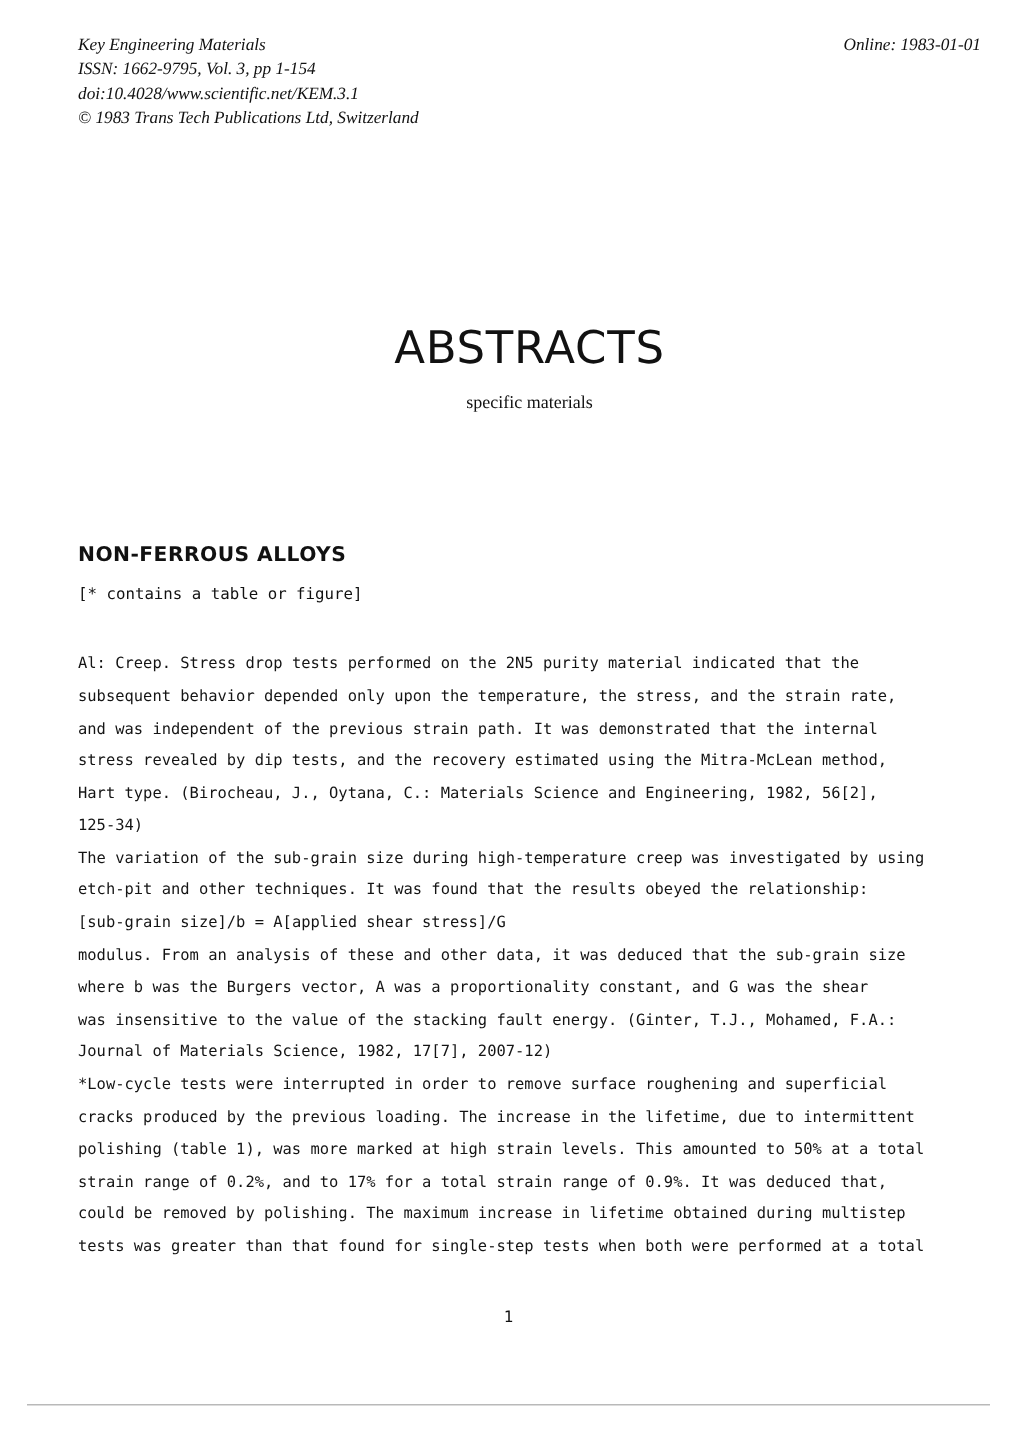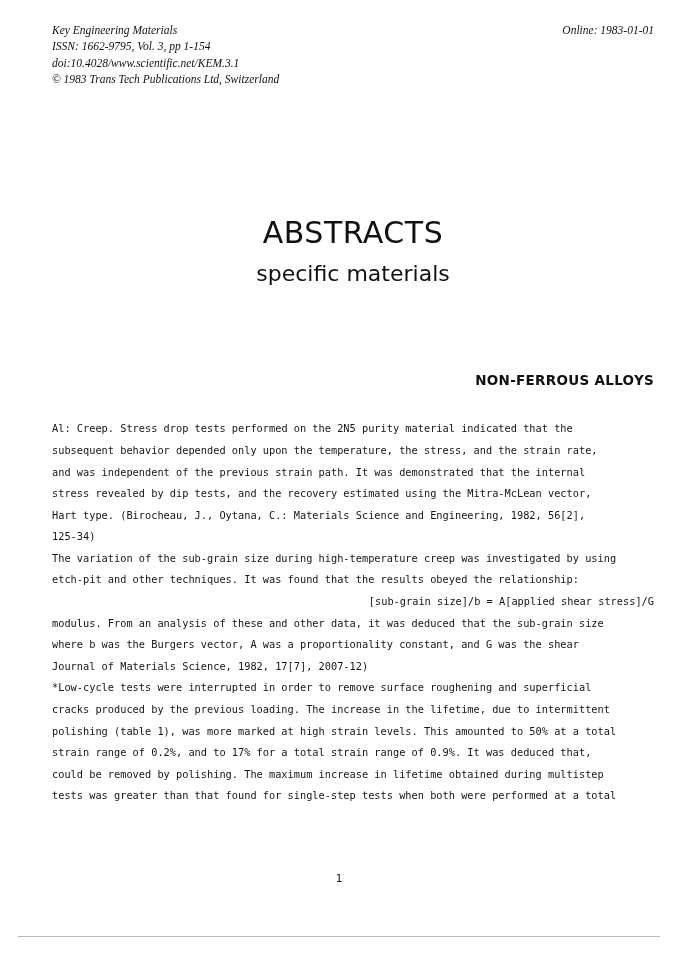--- a/index.html
+++ b/index.html
@@ -45,27 +45,28 @@
     text-align: center;
     margin-top: 128px;
     font-family: "DejaVu Sans", sans-serif;
   }
   .title-main {
     font-size: 30px;
     letter-spacing: 0.5px;
     font-weight: 400;
   }
   .title-sub {
-    font-size: 22px;
+    font-size: 12px;
     margin-top: 11px;
     font-weight: 400;
+    font-family: Liberation Serif, serif;
   }
 
   .section-block {
-    text-align: right;
+    text-align: left;
     margin-top: 86px;
     font-family: "DejaVu Sans", sans-serif;
   }
   .section-title {
     font-size: 13.5px;
     font-weight: 600;
     letter-spacing: 0.3px;
   }
   .section-note {
     font-family: "DejaVu Sans Mono", monospace;
@@ -93,21 +94,21 @@
     white-space: nowrap;
   }
   .line.justify {
     display: flex;
     justify-content: space-between;
   }
   .line.justify > span {
     white-space: pre;
   }
   .centered-eq {
-    text-align: right;
+    text-align: left;
     display: block;
   }
   .u {
   }
 
   
   .page-number {
     position: absolute;
     left: 0;
     right: 0;
@@ -142,41 +143,43 @@
     </div>
   </div>
 
   <div class="title-block">
     <div class="title-main">ABSTRACTS</div>
     <div class="title-sub">specific materials</div>
   </div>
 
   <div class="section-block">
     <div class="section-title">NON-FERROUS ALLOYS</div>
+    <div class="section-note">[* contains a table or figure]</div>
   </div>
 
   <div class="body-text">
 
     <p class="para">
       <span class="line justify">
         <span><span class="u">Al: Creep</span><span>. Stress drop tests performed on the 2N5 purity material indicated that the</span></span>
       </span>
       <span class="line">subsequent behavior depended only upon the temperature, the stress, and the strain rate,</span>
       <span class="line">and was independent of the previous strain path. It was demonstrated that the internal</span>
-      <span class="line">stress revealed by dip tests, and the recovery estimated using the Mitra-McLean vector,</span>
+      <span class="line">stress revealed by dip tests, and the recovery estimated using the Mitra-McLean method,</span>
       <span class="line">Hart type. (Birocheau, J., Oytana, C.: Materials Science and Engineering, 1982, 56[2],</span>
       <span class="line">125-34)</span>
     </p>
 
     <p class="para">
       <span class="line">The variation of the sub-grain size during high-temperature creep was investigated by using</span>
       <span class="line">etch-pit and other techniques. It was found that the results obeyed the relationship:</span>
       <span class="line centered-eq">[sub-grain size]/<span class="u">b</span> = A[applied shear stress]/G</span>
       <span class="line">modulus. From an analysis of these and other data, it was deduced that the sub-grain size</span>
       <span class="line"><span>where <span class="u">b</span> was the Burgers vector, A was a proportionality constant, and G was the shear</span></span>
+      <span class="line">was insensitive to the value of the stacking fault energy. (Ginter, T.J., Mohamed, F.A.:</span>
       <span class="line">Journal of Materials Science, 1982, 17[7], 2007-12)</span>
     </p>
 
     <p class="para">
       <span class="line">*Low-cycle tests were interrupted in order to remove surface roughening and superficial</span>
       <span class="line">cracks produced by the previous loading. The increase in the lifetime, due to intermittent</span>
       <span class="line">polishing (table 1), was more marked at high strain levels. This amounted to 50% at a total</span>
       <span class="line">strain range of 0.2%, and to 17% for a total strain range of 0.9%. It was deduced that,</span>
       <span class="line">could be removed by polishing. The maximum increase in lifetime obtained during multistep</span>
       <span class="line">tests was greater than that found for single-step tests when both were performed at a total</span>

